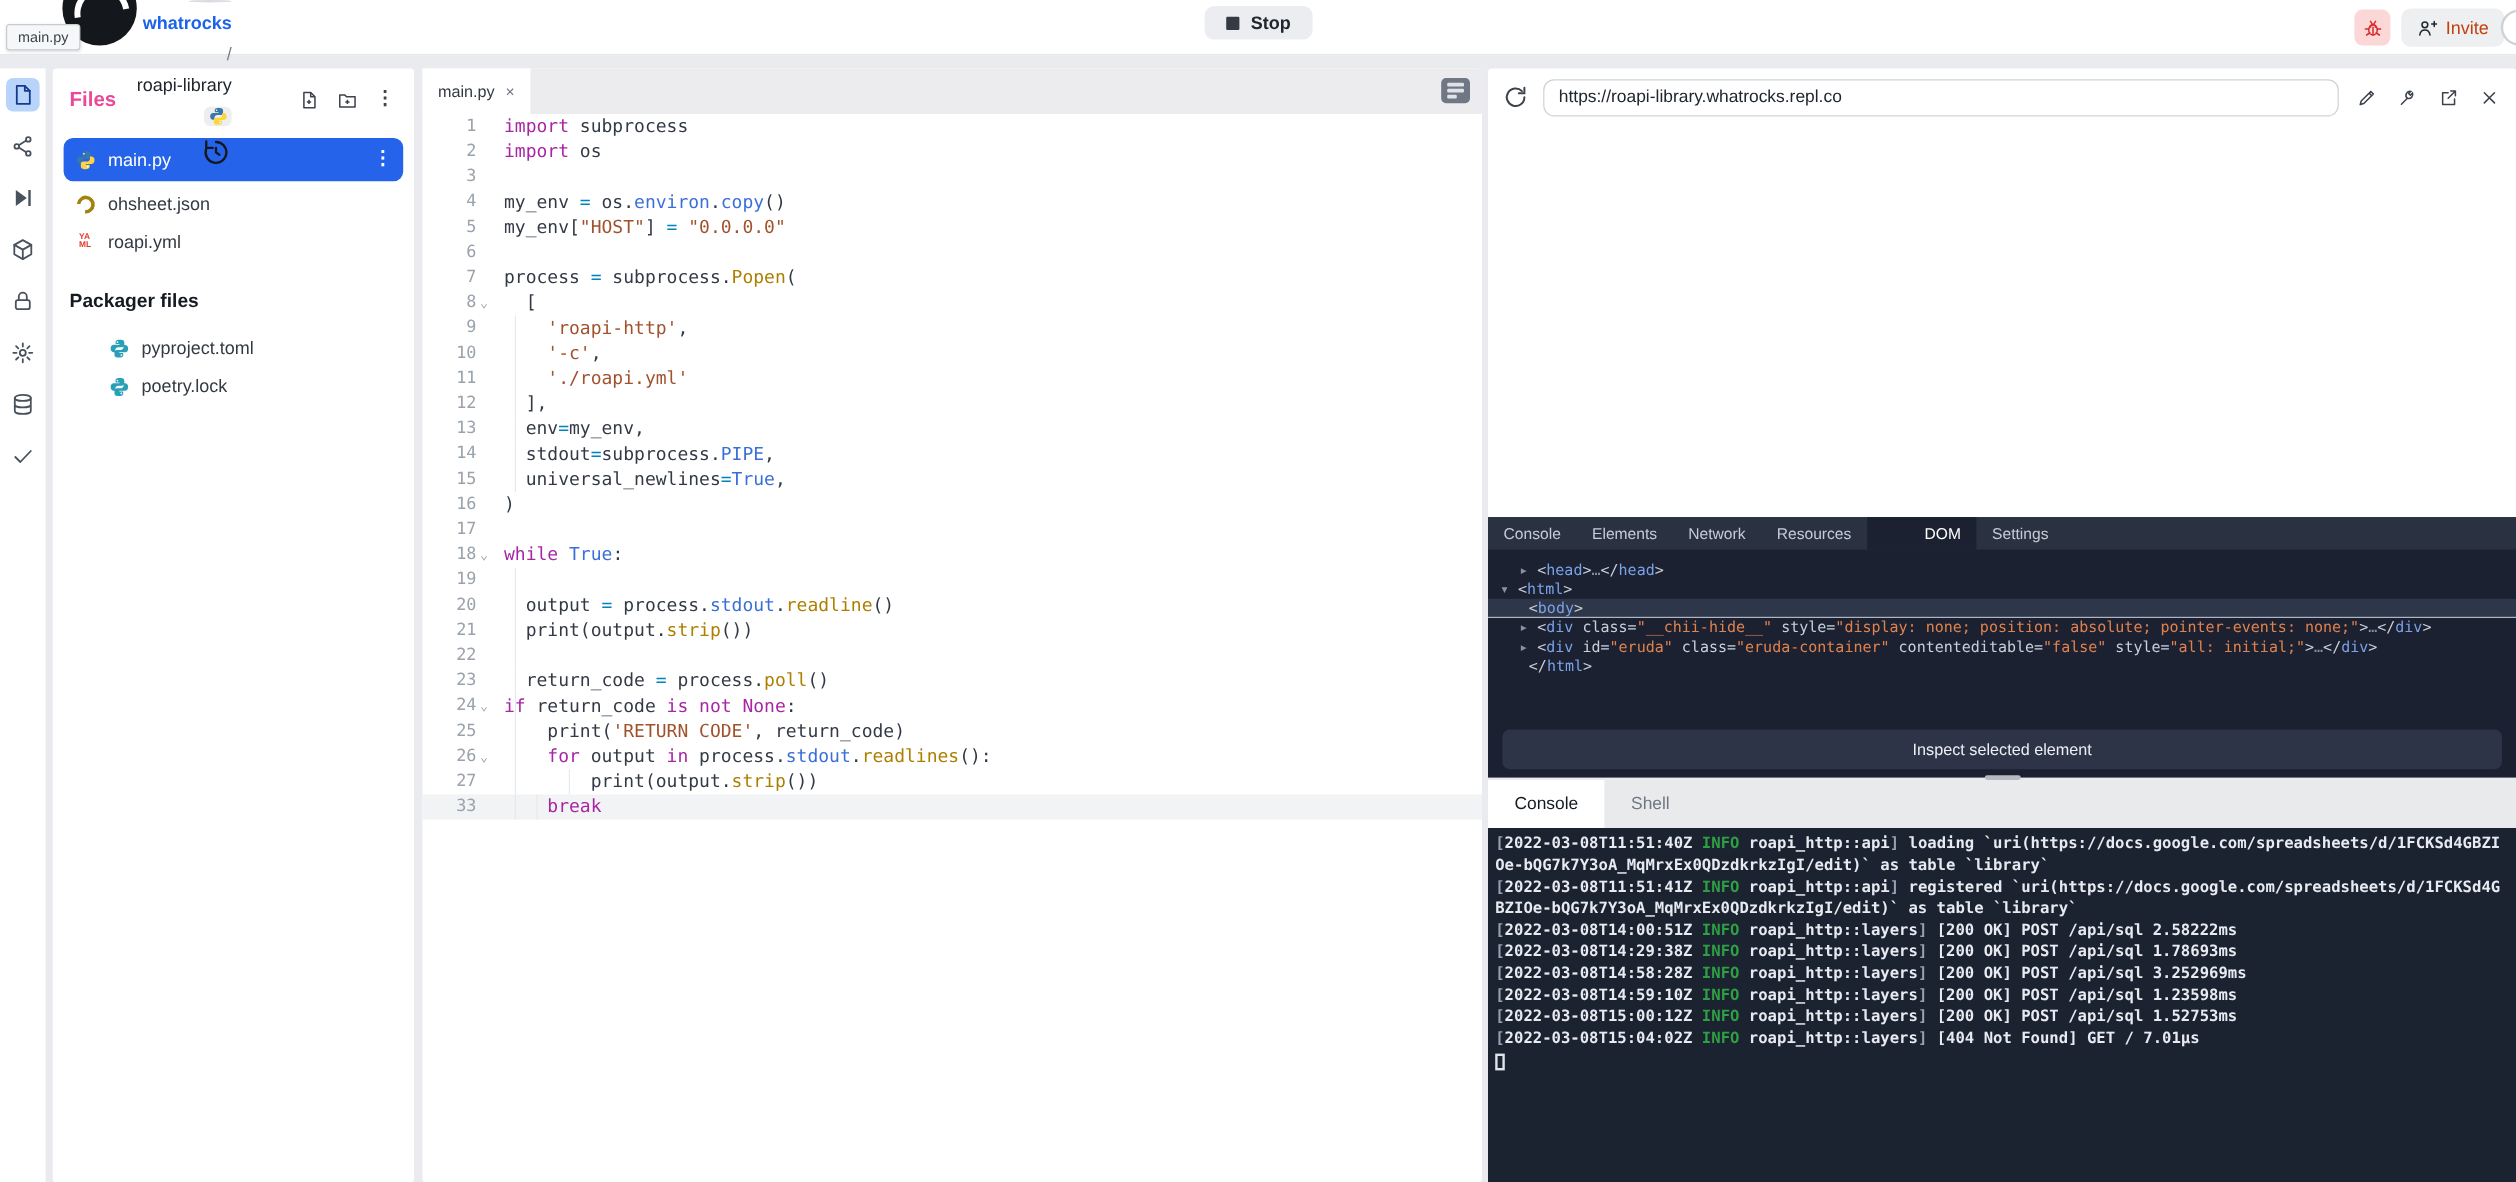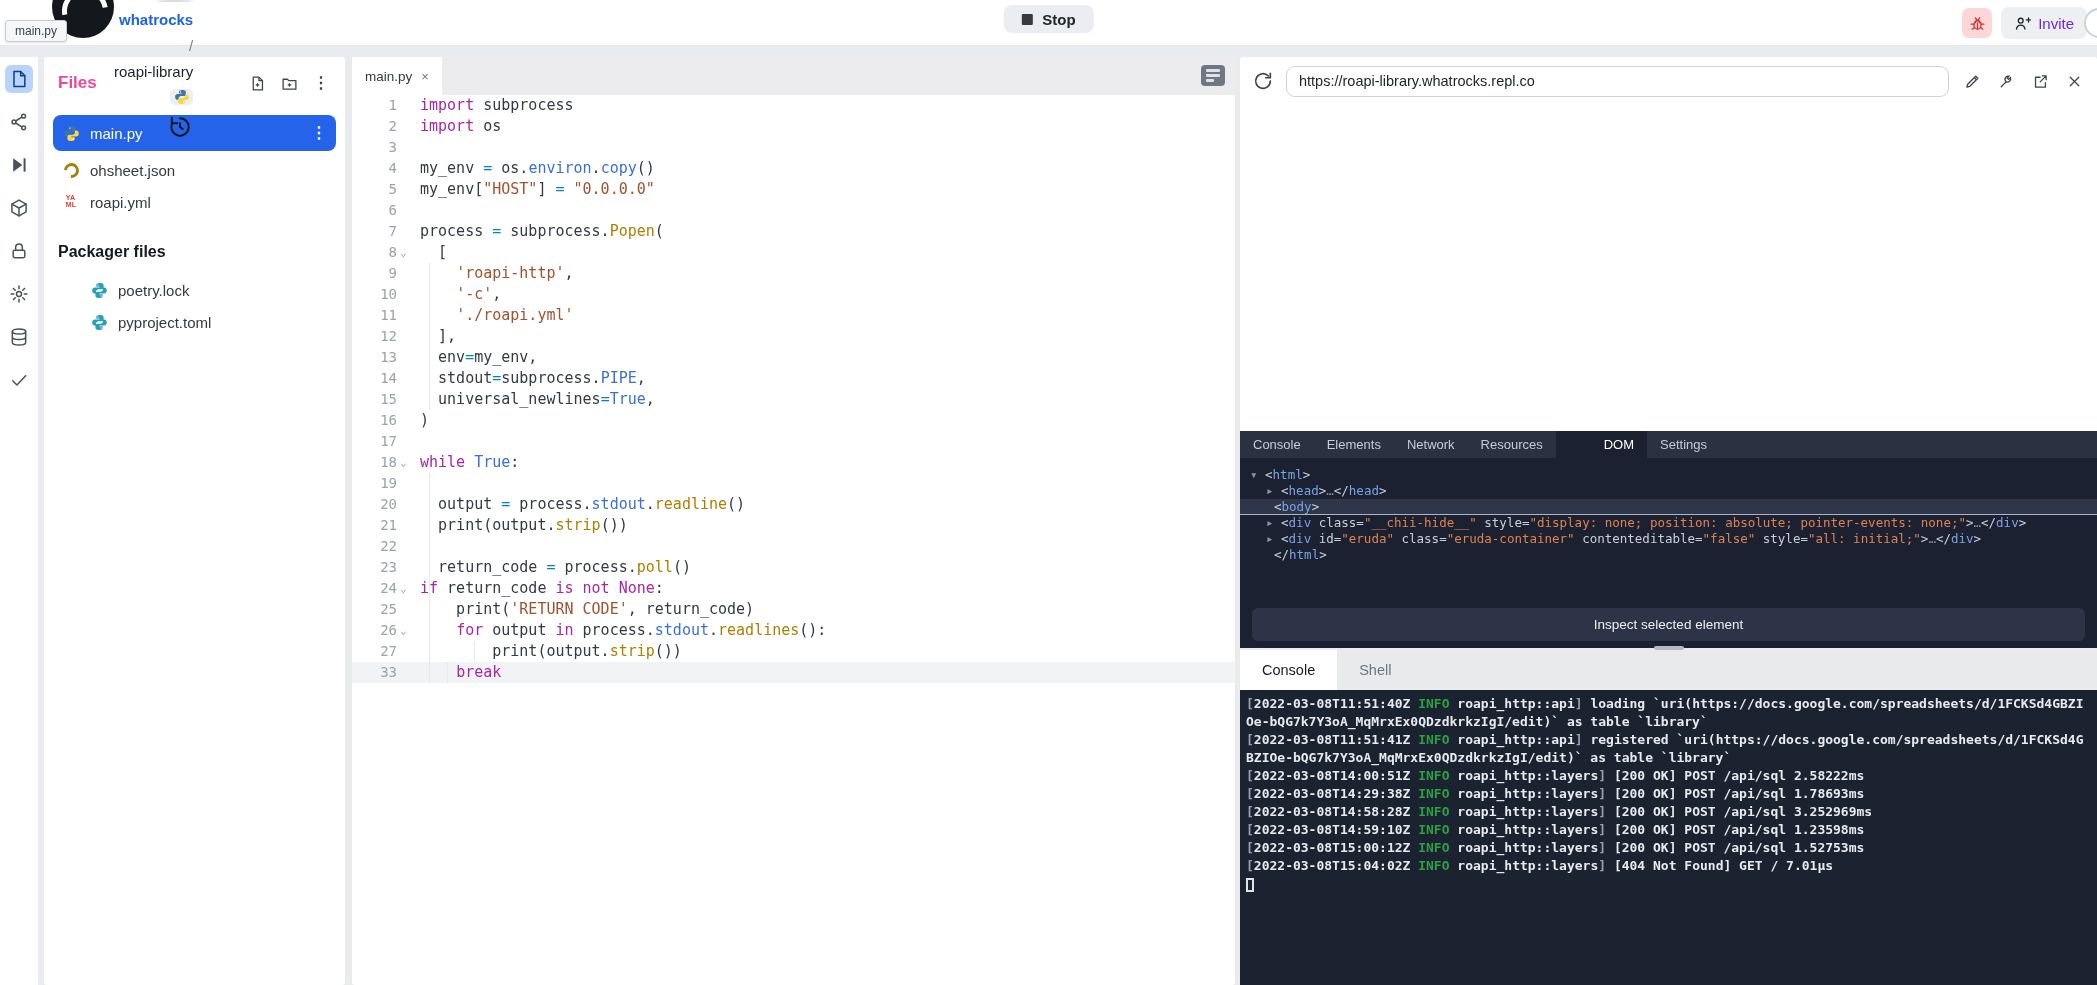--- a/index.html
+++ b/index.html
@@ -16,21 +16,21 @@
   .crumb-user { color:#1d63ea; font-weight:700; font-size:15px; }
   .crumb-sep { color:#7a828c; font-size:15px; }
   .crumb-repl { color:#20262e; font-size:15px; }
   .lang-chip { width:23px; height:23px; border-radius:5px; background:#eceef0; display:flex; align-items:center; justify-content:center; }
   .lang-chip svg { width:16px; height:16px; }
   .hist-btn { margin-left:14px; width:26px; height:26px; color:#14171c; display:flex; align-items:center; justify-content:center; }
   .stop-btn { position:absolute; left:50%; transform:translateX(-50%); top:5px; height:28px; padding:0 18px; background:#ebedf0; border-radius:8px; display:flex; align-items:center; gap:10px; font-size:15px; font-weight:700; color:#21262e; }
   .stop-sq { width:11px; height:11px; background:#343b45; border-radius:1px; }
   .top-right { position:absolute; right:10px; top:7px; display:flex; align-items:center; gap:9px; }
   .bug-btn { width:30px; height:30px; border-radius:7px; background:#fbd7d7; color:#d92b2b; display:flex; align-items:center; justify-content:center; }
-  .invite-btn { height:32px; padding:0 13px; border-radius:8px; background:#edeff1; display:flex; align-items:center; gap:7px; font-size:15px; color:#6d28d9; }
+  .invite-btn { height:32px; padding:0 13px; border-radius:8px; background:#edeff1; display:flex; align-items:center; gap:7px; font-size:15px; color:#c2410c; }
   .partial-circle { position:absolute; right:-17px; top:8px; width:30px; height:30px; border-radius:50%; border:2px solid #cdd2d8; background:#fff; }
 
   
   .rail { position:absolute; left:0; top:57px; width:38px; height:928px; background:#fff; }
   .rail-btn { width:28px; height:28px; margin:8px auto 15px; display:flex; align-items:center; justify-content:center; color:#49525c; border-radius:6px; }
   .rail-btn.sel { background:#b9d4fb; color:#143a8f; }
   .rail-btn svg { width:20px; height:20px; }
 
   
   .files { position:absolute; left:44px; top:57px; width:301px; height:928px; background:#fff; border-radius:3px; padding:14px 9px; }
@@ -252,32 +252,32 @@
     <div id="pkg-list">
         <div class="frow pk">
           <span class="ficon">
             <svg viewBox="0 0 24 24">
               <path fill="#2a9fb8" d="M11.9 1.5c-3.9 0-4.4 1.8-4.4 3v2.2h4.6v.9H5.3c-1.9 0-3.6 1.4-3.6 4.3 0 3 1.7 4.4 3.6 4.4h1.8v-2.5c0-2 1.7-3.4 3.6-3.4h4.5c1.6 0 2.6-1.2 2.6-2.7V4.5c0-1.4-1.2-3-4-3z"></path>
               <circle cx="9.7" cy="4.4" r="1" fill="#fff"></circle>
               <path fill="#2a9fb8" d="M12.1 22.5c3.9 0 4.4-1.8 4.4-3v-2.2h-4.6v-.9h6.8c1.9 0 3.6-1.4 3.6-4.3 0-3-1.7-4.4-3.6-4.4h-1.8v2.5c0 2-1.7 3.4-3.6 3.4h-4.5c-1.6 0-2.6 1.2-2.6 2.7v3.2c0 1.4 1.2 3 4 3z"></path>
               <circle cx="14.3" cy="19.6" r="1" fill="#fff"></circle>
             </svg>
           </span>
-          <span class="fname">poetry.lock</span>
+          <span class="fname">pyproject.toml</span>
         </div>
         <div class="frow pk">
           <span class="ficon">
             <svg viewBox="0 0 24 24">
               <path fill="#2a9fb8" d="M11.9 1.5c-3.9 0-4.4 1.8-4.4 3v2.2h4.6v.9H5.3c-1.9 0-3.6 1.4-3.6 4.3 0 3 1.7 4.4 3.6 4.4h1.8v-2.5c0-2 1.7-3.4 3.6-3.4h4.5c1.6 0 2.6-1.2 2.6-2.7V4.5c0-1.4-1.2-3-4-3z"></path>
               <circle cx="9.7" cy="4.4" r="1" fill="#fff"></circle>
               <path fill="#2a9fb8" d="M12.1 22.5c3.9 0 4.4-1.8 4.4-3v-2.2h-4.6v-.9h6.8c1.9 0 3.6-1.4 3.6-4.3 0-3-1.7-4.4-3.6-4.4h-1.8v2.5c0 2-1.7 3.4-3.6 3.4h-4.5c-1.6 0-2.6 1.2-2.6 2.7v3.2c0 1.4 1.2 3 4 3z"></path>
               <circle cx="14.3" cy="19.6" r="1" fill="#fff"></circle>
             </svg>
           </span>
-          <span class="fname">pyproject.toml</span>
+          <span class="fname">poetry.lock</span>
         </div>
       </div>
   </div>
 
   <div class="editor">
     <div class="tabrow">
       <div class="tab">
         <span>main.py</span>
         <span class="tab-x">×</span>
       </div>
@@ -354,22 +354,22 @@
     <div class="devtools">
       <div class="dt-tabs" id="dt-tabs">
           <div class="dt-tab">Console</div>
           <div class="dt-tab">Elements</div>
           <div class="dt-tab">Network</div>
           <div class="dt-tab">Resources</div>
           <div class="dt-tab sel">DOM</div>
           <div class="dt-tab">Settings</div>
         </div>
       <div class="dom" id="dom-tree">
+          <div class="dom-row" style="padding-left: 26px;"><span class="dm-ar">▸ </span><span class="dm-pl">&lt;</span><span class="dm-tg">head</span><span class="dm-pl">&gt;</span><span class="dm-dm">…</span><span class="dm-pl">&lt;/</span><span class="dm-tg">head</span><span class="dm-pl">&gt;</span></div>
           <div class="dom-row" style="padding-left: 10px;"><span class="dm-ar">▾ </span><span class="dm-pl">&lt;</span><span class="dm-tg">html</span><span class="dm-pl">&gt;</span></div>
-          <div class="dom-row" style="padding-left: 26px;"><span class="dm-ar">▸ </span><span class="dm-pl">&lt;</span><span class="dm-tg">head</span><span class="dm-pl">&gt;</span><span class="dm-dm">…</span><span class="dm-pl">&lt;/</span><span class="dm-tg">head</span><span class="dm-pl">&gt;</span></div>
           <div class="dom-row sel" style="padding-left: 34px;"><span class="dm-pl">&lt;</span><span class="dm-tg">body</span><span class="dm-pl">&gt;</span></div>
           <div class="dom-row" style="padding-left: 26px;"><span class="dm-ar">▸ </span><span class="dm-pl">&lt;</span><span class="dm-tg">div</span><span class="dm-pl"> </span><span class="dm-at">class</span><span class="dm-pl">=</span><span class="dm-vl">"__chii-hide__"</span><span class="dm-pl"> </span><span class="dm-at">style</span><span class="dm-pl">=</span><span class="dm-vl">"display: none; position: absolute; pointer-events: none;"</span><span class="dm-pl">&gt;</span><span class="dm-dm">…</span><span class="dm-pl">&lt;/</span><span class="dm-tg">div</span><span class="dm-pl">&gt;</span></div>
           <div class="dom-row" style="padding-left: 26px;"><span class="dm-ar">▸ </span><span class="dm-pl">&lt;</span><span class="dm-tg">div</span><span class="dm-pl"> </span><span class="dm-at">id</span><span class="dm-pl">=</span><span class="dm-vl">"eruda"</span><span class="dm-pl"> </span><span class="dm-at">class</span><span class="dm-pl">=</span><span class="dm-vl">"eruda-container"</span><span class="dm-pl"> </span><span class="dm-at">contenteditable</span><span class="dm-pl">=</span><span class="dm-vl">"false"</span><span class="dm-pl"> </span><span class="dm-at">style</span><span class="dm-pl">=</span><span class="dm-vl">"all: initial;"</span><span class="dm-pl">&gt;</span><span class="dm-dm">…</span><span class="dm-pl">&lt;/</span><span class="dm-tg">div</span><span class="dm-pl">&gt;</span></div>
           <div class="dom-row" style="padding-left: 34px;"><span class="dm-pl">&lt;/</span><span class="dm-tg">html</span><span class="dm-pl">&gt;</span></div>
         </div>
       <div class="inspect-btn">Inspect selected element</div>
     </div>
   </div>
 
   <div class="console-card">

